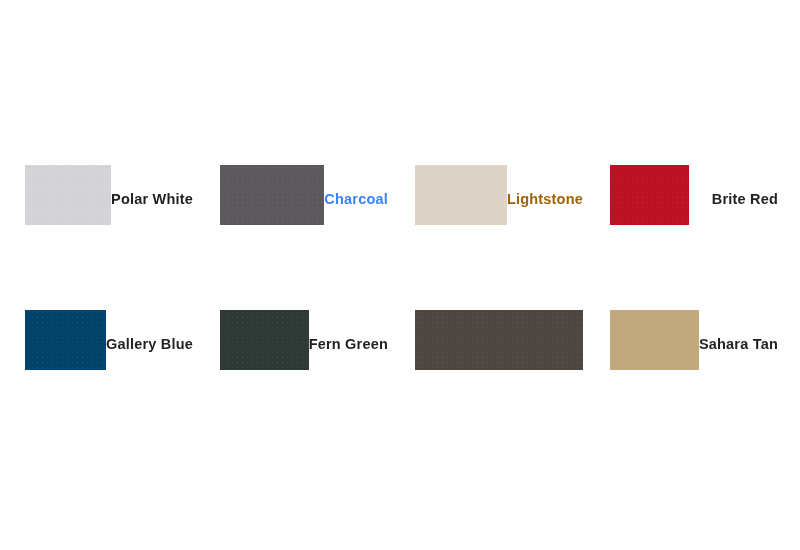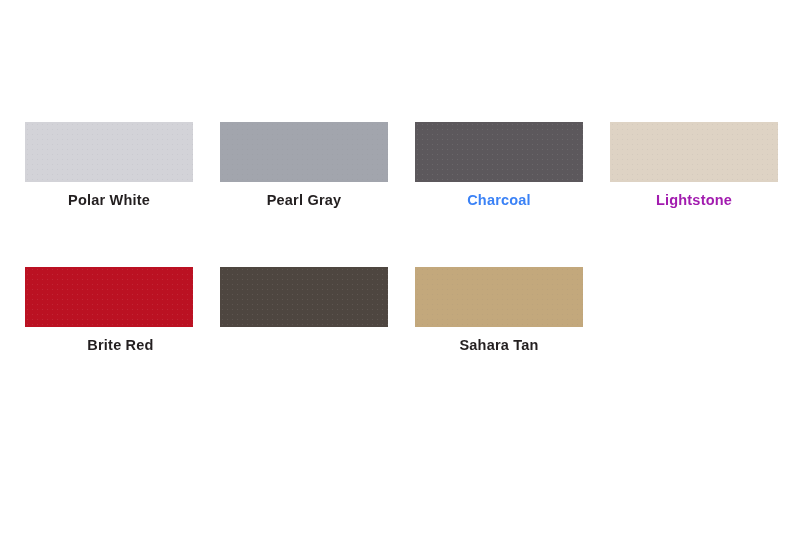--- a/index.html
+++ b/index.html
@@ -28,21 +28,20 @@
     display: grid;
     grid-template-columns: 168px 168px 168px 168px;
     column-gap: 27px;
     row-gap: 0px;
     align-content: start;
   }
   .swatch-cell {
     width: 168px;
     height: 145px;
     display: flex;
-    flex-direction: column;
     align-items: center;
   }
   .swatch-chip {
     width: 168px;
     height: 60px;
     box-sizing: border-box;
     position: relative;
     background-repeat: repeat;
     background-size: 4px 4px;
   }
@@ -77,34 +76,38 @@
 </head>
 <body style="background-color: rgb(255, 255, 255);">
 
 <div id="palette-root">
   <div class="swatch-grid">
       <div class="swatch-cell">
         <div class="swatch-chip chip-light" style="background-color: rgb(211, 211, 216);"></div>
         <div class="swatch-label" style="color: rgb(35, 31, 32);">Polar White</div>
       </div>
       <div class="swatch-cell">
-        <div class="swatch-chip chip-light" style="background-color: rgb(162, 165, 173);"></div>
-        <div class="swatch-label" style="color: rgb(35, 31, 32);">Pearl Gray</div>
-      </div>
-      <div class="swatch-cell">
         <div class="swatch-chip" style="background-color: rgb(92, 88, 92);"></div>
         <div class="swatch-label" style="color: #3b82f6;">Charcoal</div>
       </div>
       <div class="swatch-cell">
         <div class="swatch-chip chip-light" style="background-color: rgb(222, 211, 196);"></div>
-        <div class="swatch-label" style="color: #a21caf; text-align: right;">Lightstone</div>
+        <div class="swatch-label" style="color: #a16207; text-align: right;">Lightstone</div>
       </div>
       <div class="swatch-cell">
         <div class="swatch-chip" style="background-color: rgb(187, 17, 34);"></div>
         <div class="swatch-label" style="color: rgb(35, 31, 32); margin-left: 23px;">Brite Red</div>
+      </div>
+      <div class="swatch-cell">
+        <div class="swatch-chip" style="background-color: rgb(0, 67, 107);"></div>
+        <div class="swatch-label" style="color: rgb(35, 31, 32);">Gallery Blue</div>
+      </div>
+      <div class="swatch-cell">
+        <div class="swatch-chip" style="background-color: rgb(45, 58, 54);"></div>
+        <div class="swatch-label" style="color: rgb(35, 31, 32);">Fern Green</div>
       </div>
       <div class="swatch-cell">
         <div class="swatch-chip" style="background-color: rgb(78, 70, 64);"></div>
       </div>
       <div class="swatch-cell">
         <div class="swatch-chip chip-light" style="background-color: rgb(195, 168, 124);"></div>
         <div class="swatch-label" style="color: rgb(35, 31, 32); text-align: center;">Sahara Tan</div>
       </div>
     </div>
 </div>

